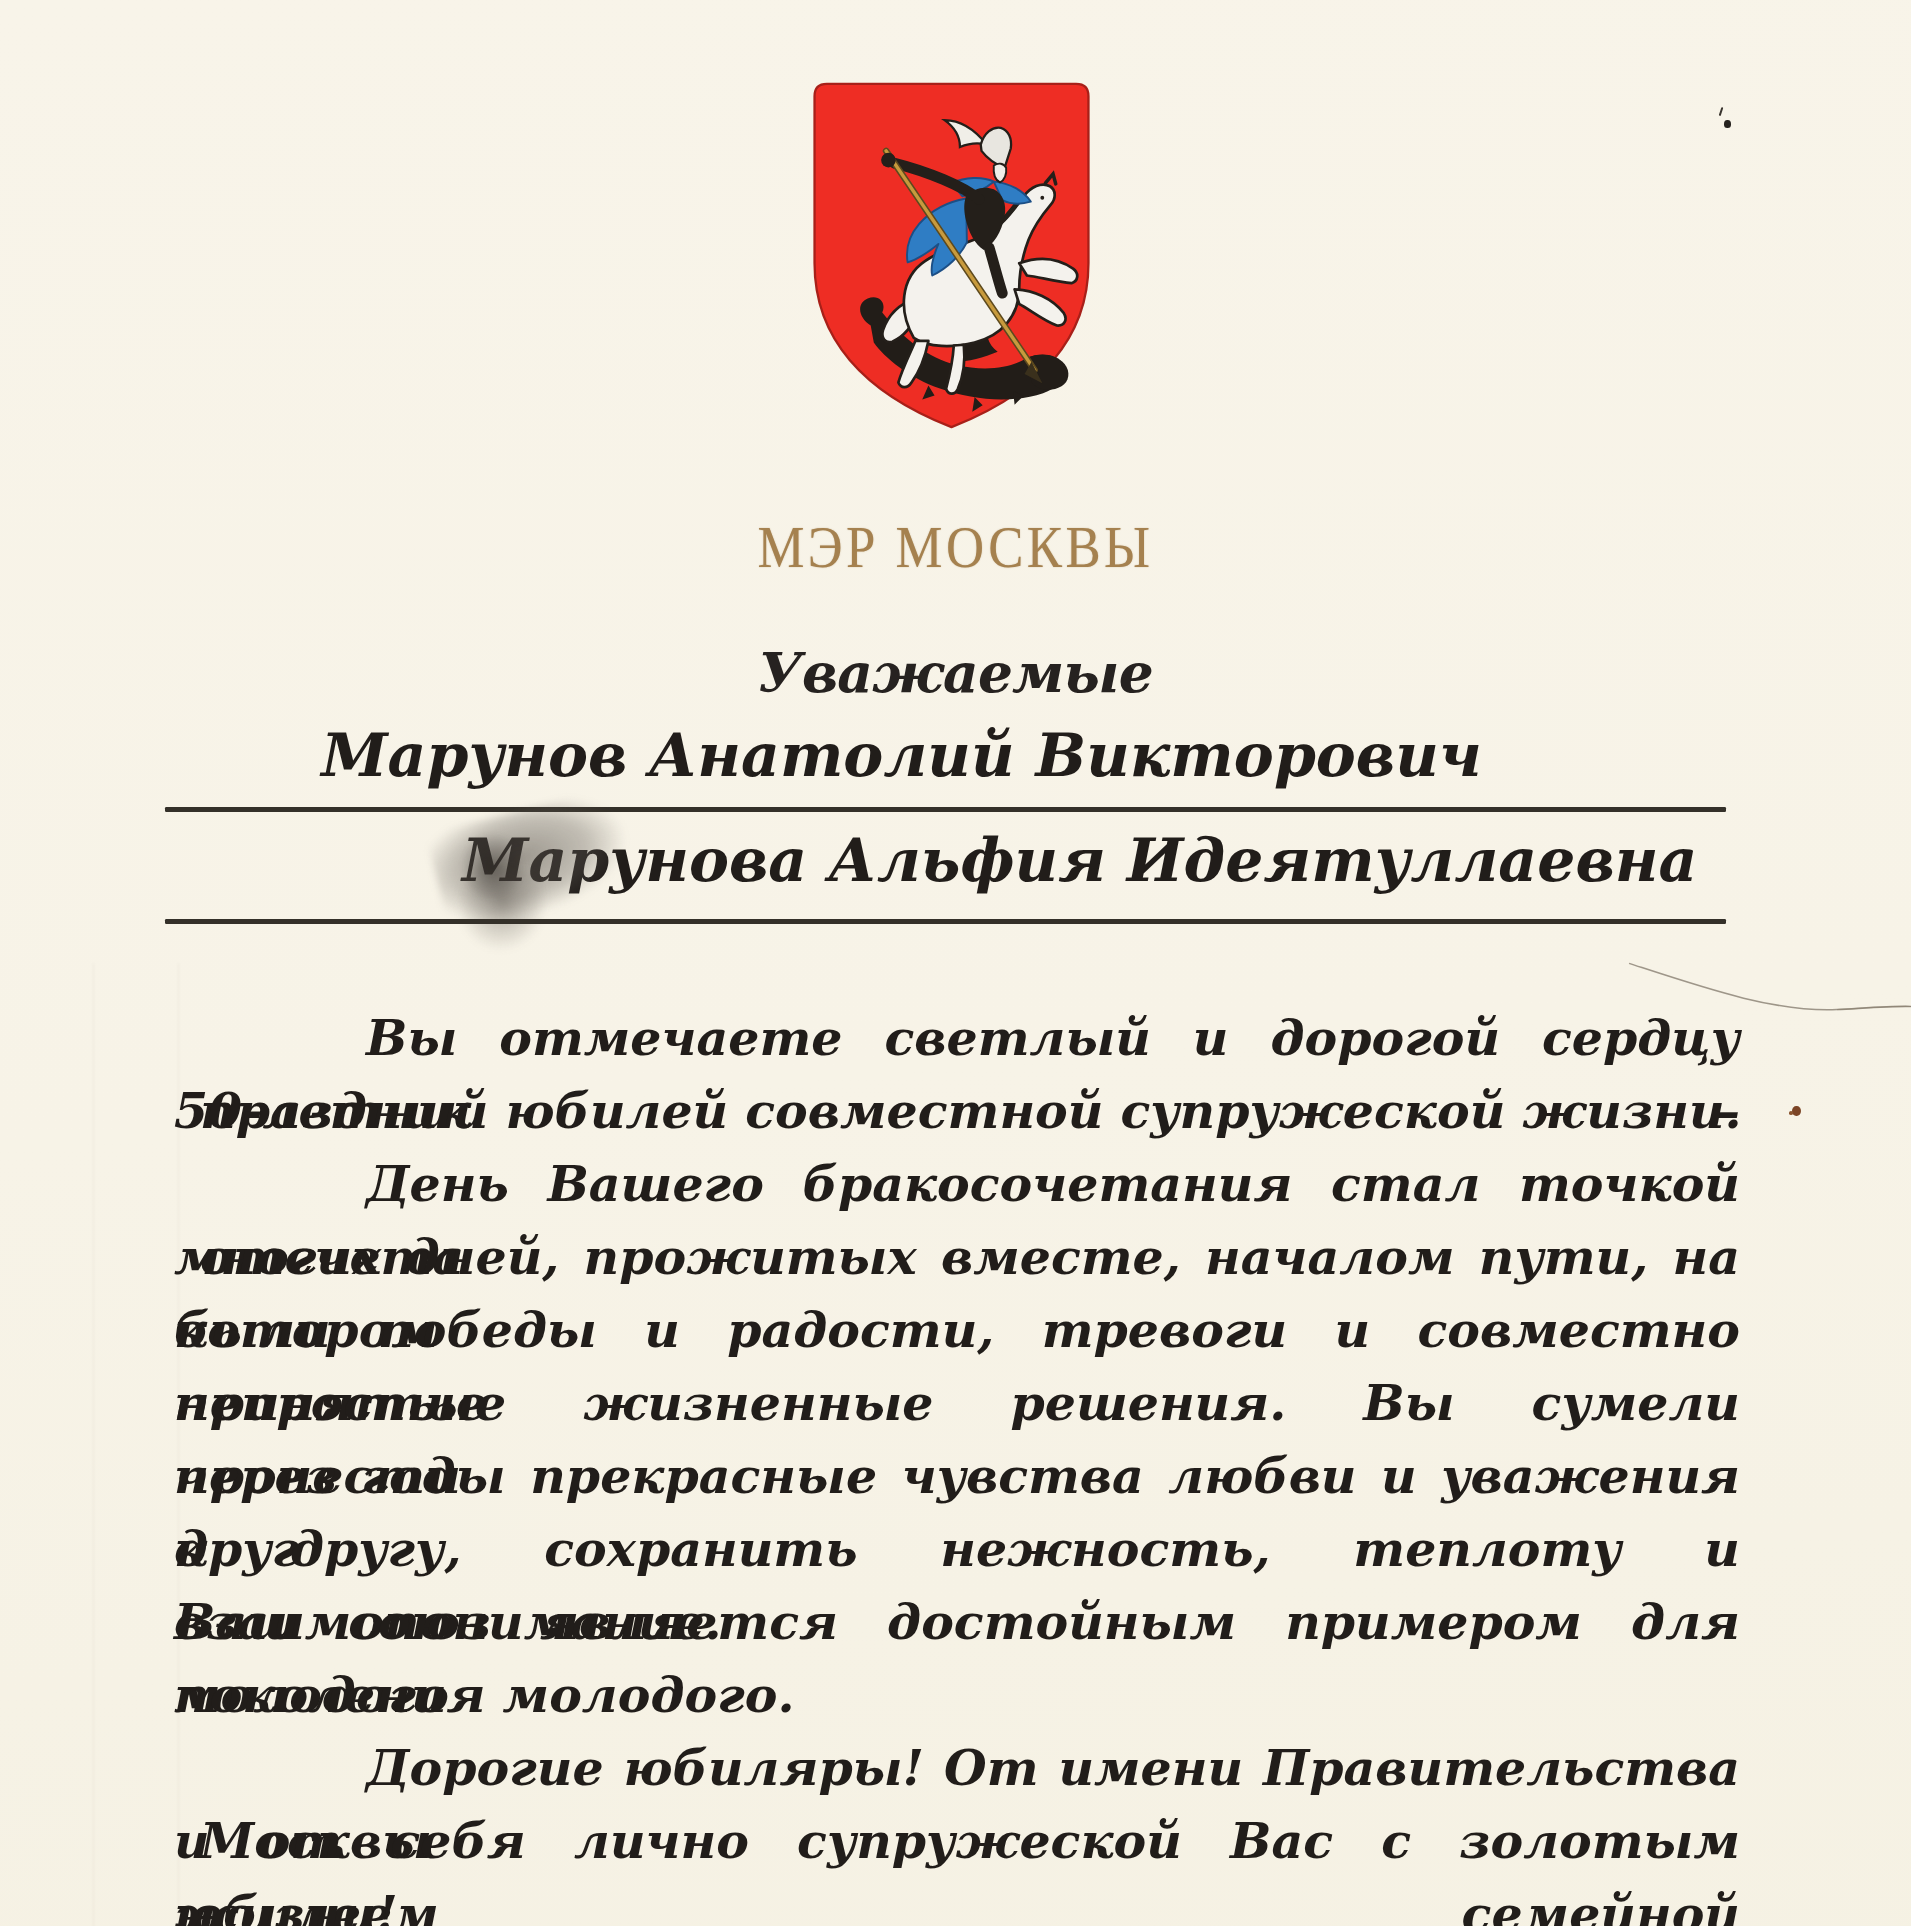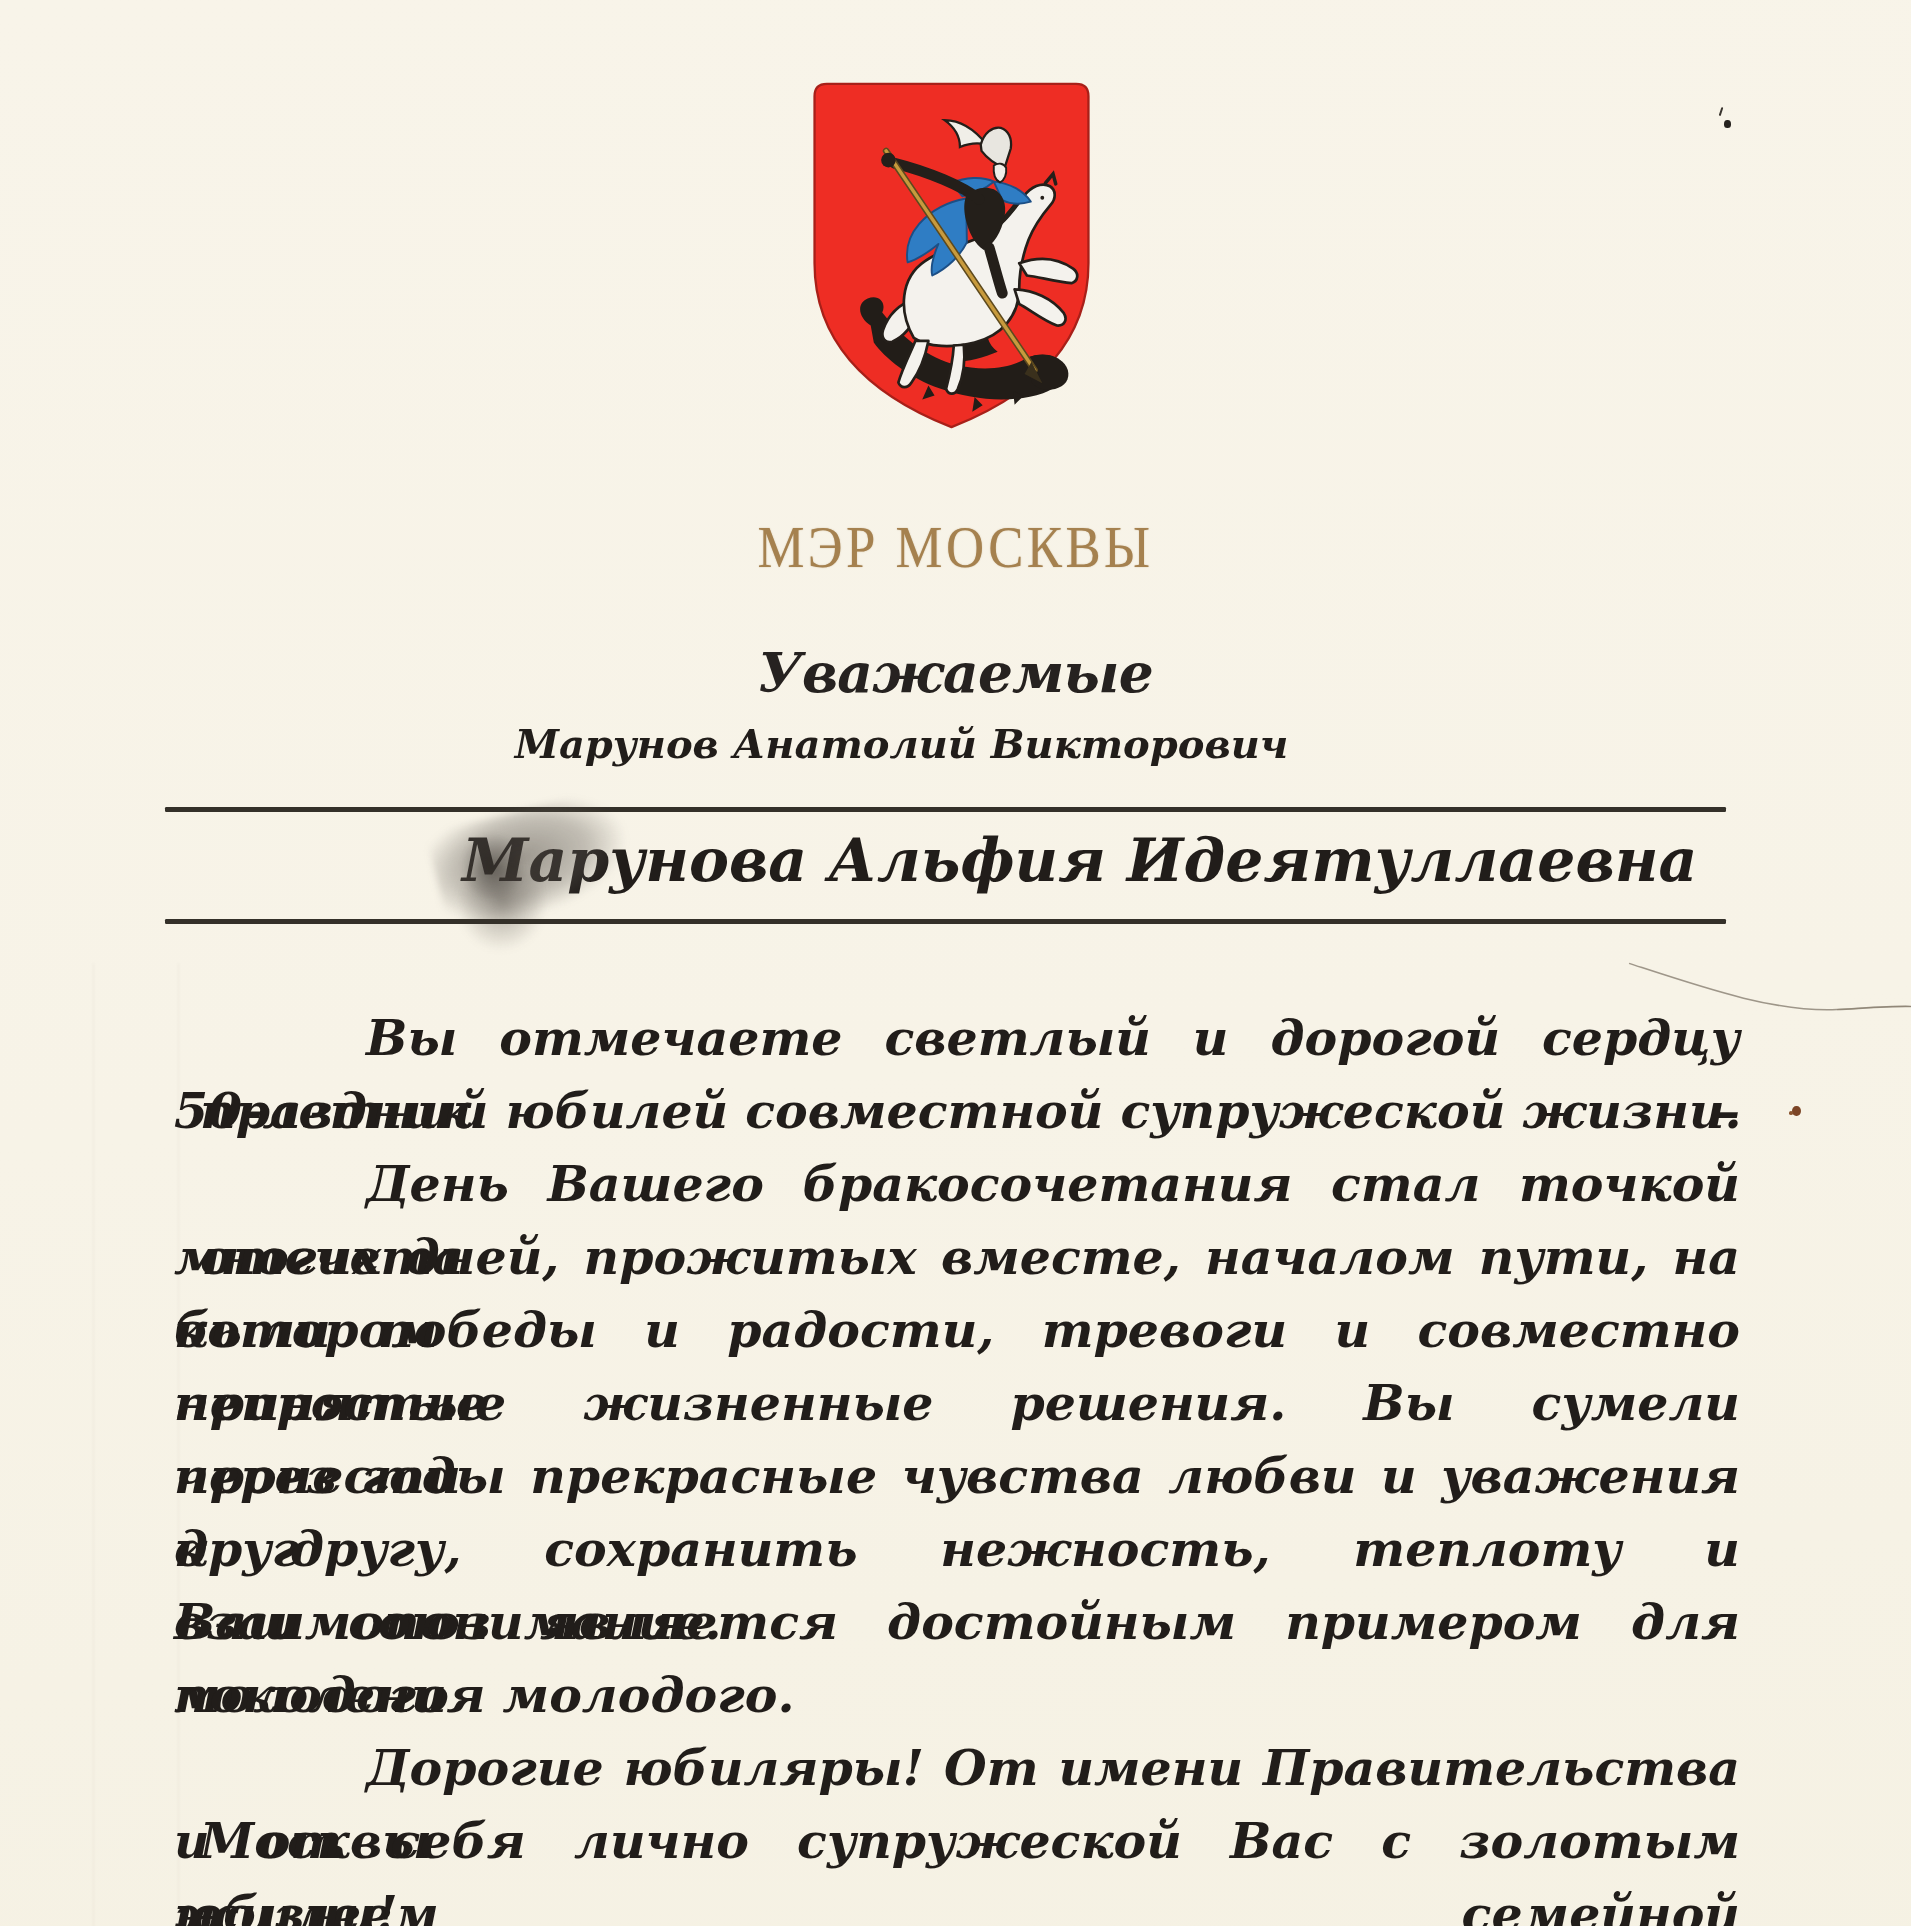--- a/index.html
+++ b/index.html
@@ -23,21 +23,21 @@
     white-space:nowrap;
   }
   
   .greeting{
     position:absolute;left:0;top:640px;width:1911px;text-align:center;
     font-style:italic;font-weight:700;font-size:55px;color:#262220;
     letter-spacing:-0.8px;
   }
   .addressee1{
     position:absolute;left:0;top:720px;width:1803px;text-align:center;
-    font-style:italic;font-weight:700;font-size:40px;color:#211d1a;
+    font-style:italic;font-weight:700;font-size:60px;color:#211d1a;
     white-space:nowrap;
   }
   .addressee2{
     position:absolute;left:462px;top:825px;
     font-style:italic;font-weight:700;font-size:60px;color:#211d1a;
     white-space:nowrap;
   }
   .rule{position:absolute;left:165px;width:1561px;height:4.6px;background:#343029;border-radius:1.2px;}
   .rule1{top:807px;}
   .rule2{top:919px;}

